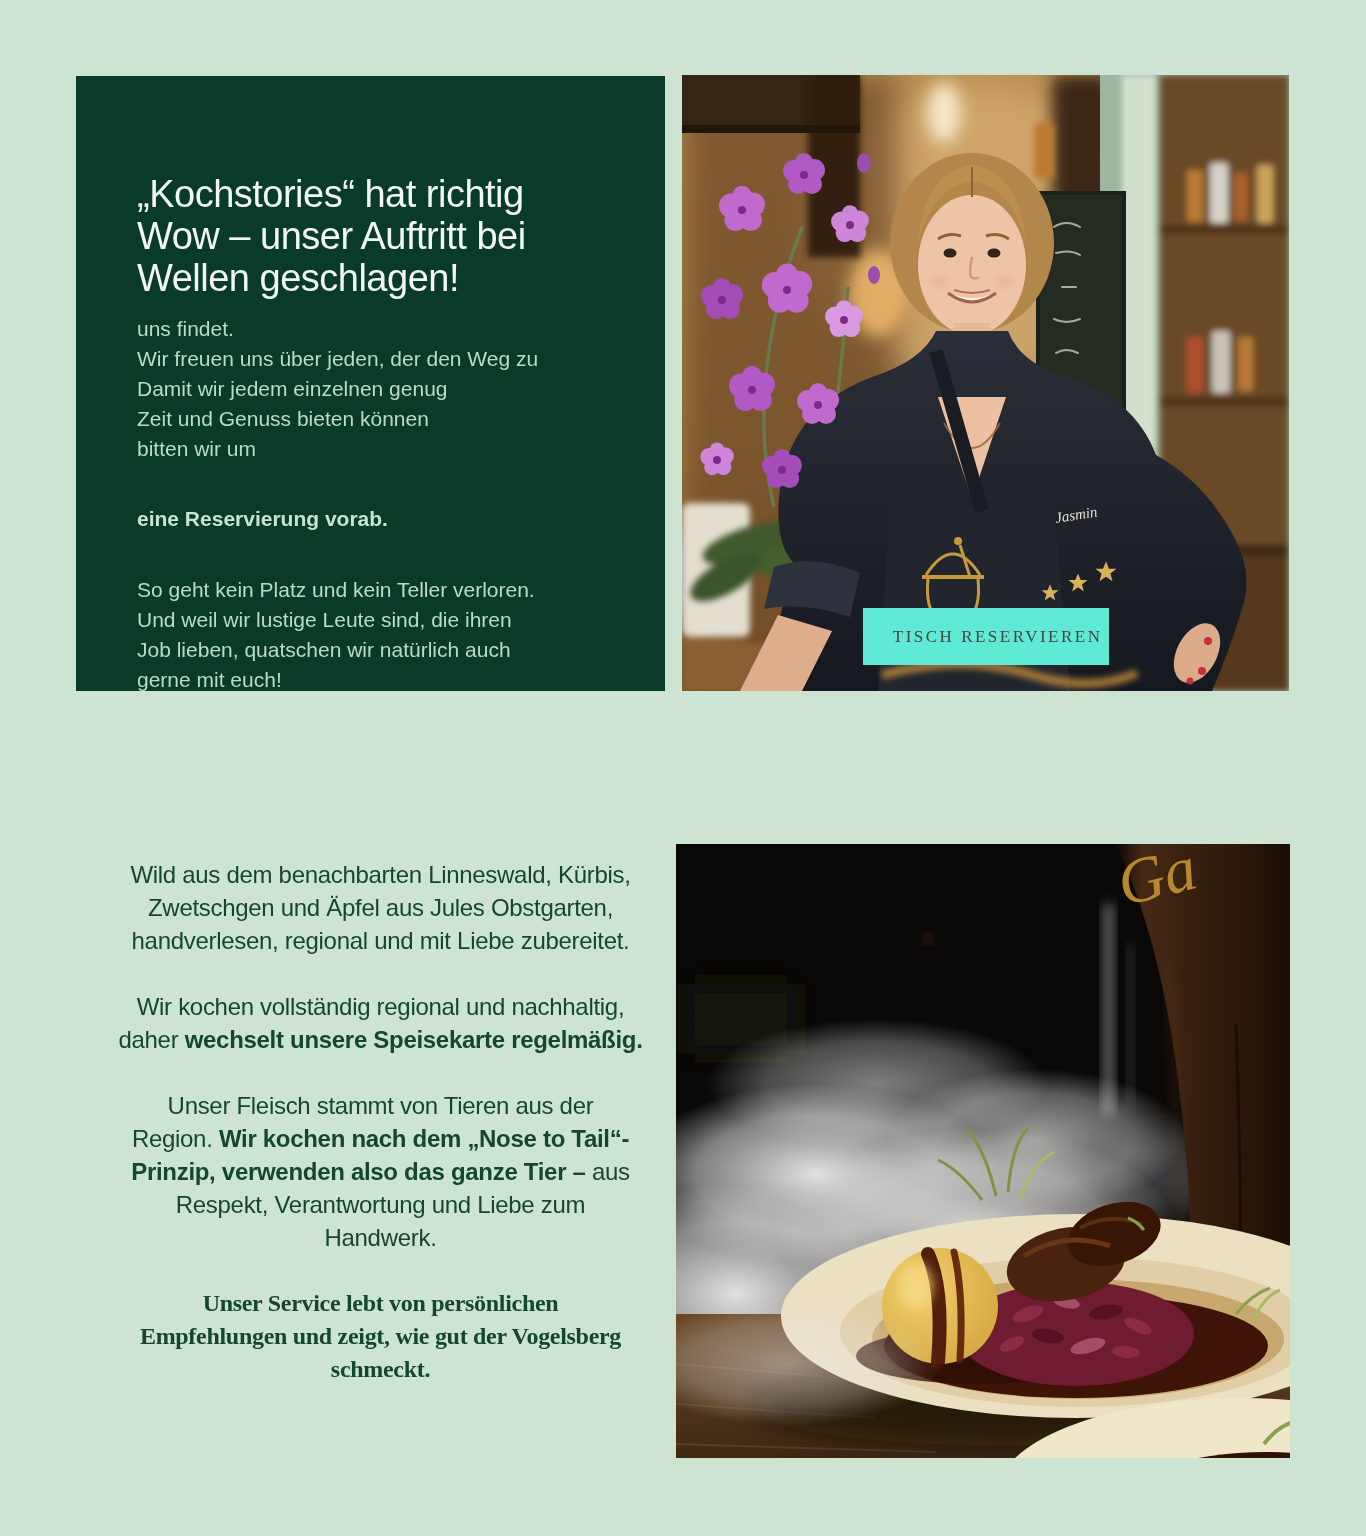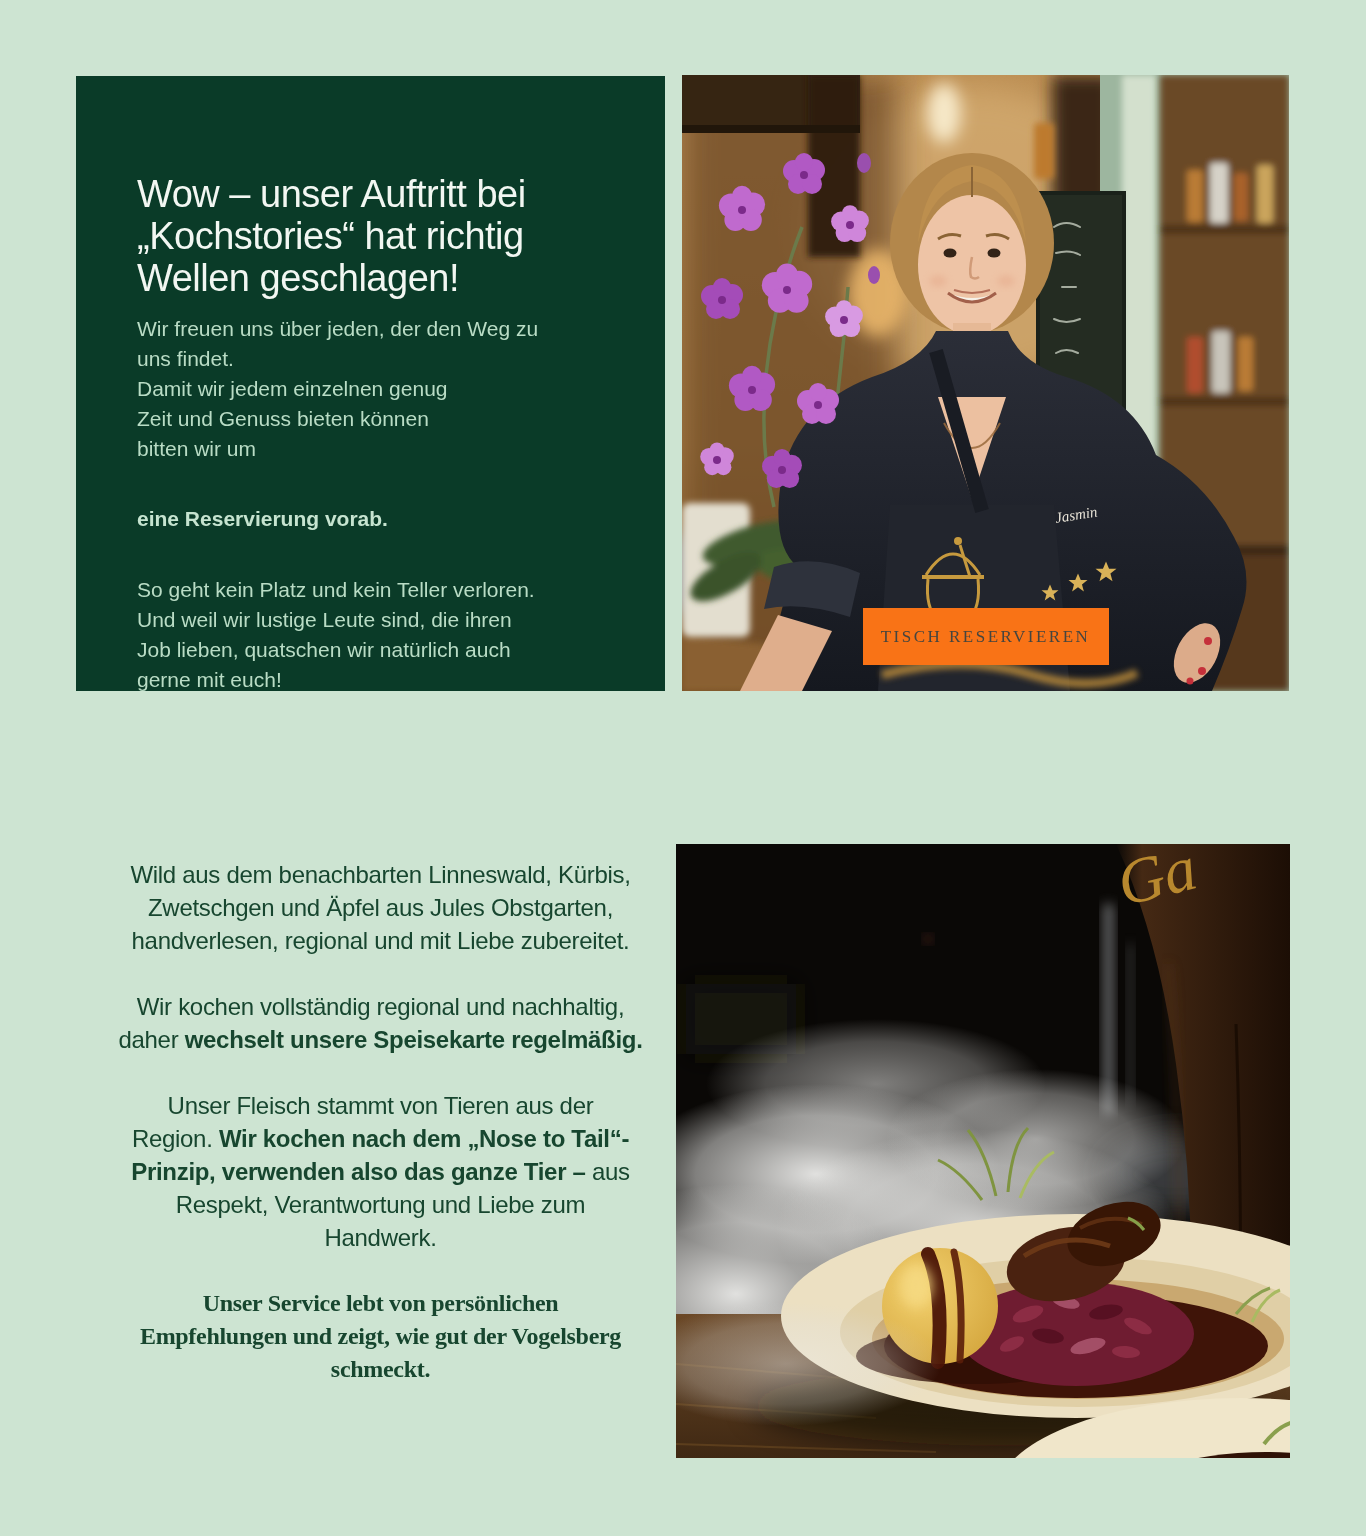--- a/index.html
+++ b/index.html
@@ -33,24 +33,24 @@
     position: absolute; left: 682px; top: 75px;
     width: 607px; height: 616px;
     overflow: hidden; background: #8a5c2b;
   }
   .hero-photo svg, .regional-photo svg { display: block; width: 100%; height: 100%; }
 
   .reserve-btn {
     position: absolute; left: 50%; bottom: 26px;
     transform: translateX(-50%);
     width: 246px; height: 57px;
-    background: #f97316; border: none;
+    background: #5eead4; border: none;
     font-family: "Liberation Serif", "DejaVu Serif", serif;
     font-size: 17px; letter-spacing: 2.5px;
-    color: #45453f; cursor: pointer;
+    color: #45453f; cursor: pointer; text-align: right;
   }
 
   
   .regional-text {
     position: absolute; left: 78px; top: 858px;
     width: 605px; color: #17462f;
   }
   .regional-heading {
     margin: 0 0 44px 0;
     font-size: 52px; line-height: 1.05;
@@ -65,27 +65,27 @@
     position: absolute; left: 676px; top: 844px;
     width: 614px; height: 614px;
     overflow: hidden; background: #0a0806;
   }
 </style>
 </head>
 <body>
 
 <section class="hero-panel">
   <div class="hero-heading">
+    <div>„Kochstories“  hat richtig</div>
     <div>Wow – unser Auftritt bei</div>
-    <div>„Kochstories“  hat richtig</div>
     <div>Wellen geschlagen!</div>
   </div>
   <div class="hero-body hero-intro">
+    <div>uns findet.</div>
     <div>Wir freuen uns über jeden, der den Weg zu</div>
-    <div>uns findet.</div>
     <div>Damit wir jedem einzelnen genug</div>
     <div>Zeit und Genuss bieten können</div>
     <div>bitten wir um</div>
   </div>
   <div class="hero-body hero-highlight">eine Reservierung vorab.</div>
   <div class="hero-body hero-outro">
     <div>So geht kein Platz und kein Teller verloren.</div>
     <div>Und weil wir lustige Leute sind, die ihren</div>
     <div>Job lieben, quatschen wir natürlich auch</div>
     <div>gerne mit euch!</div>

